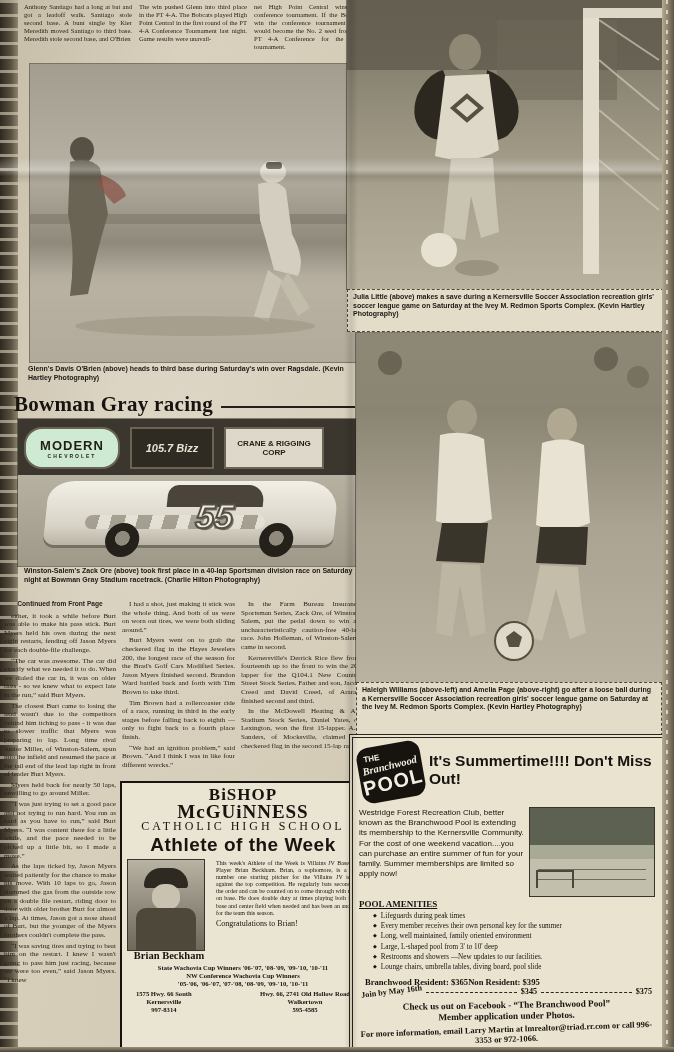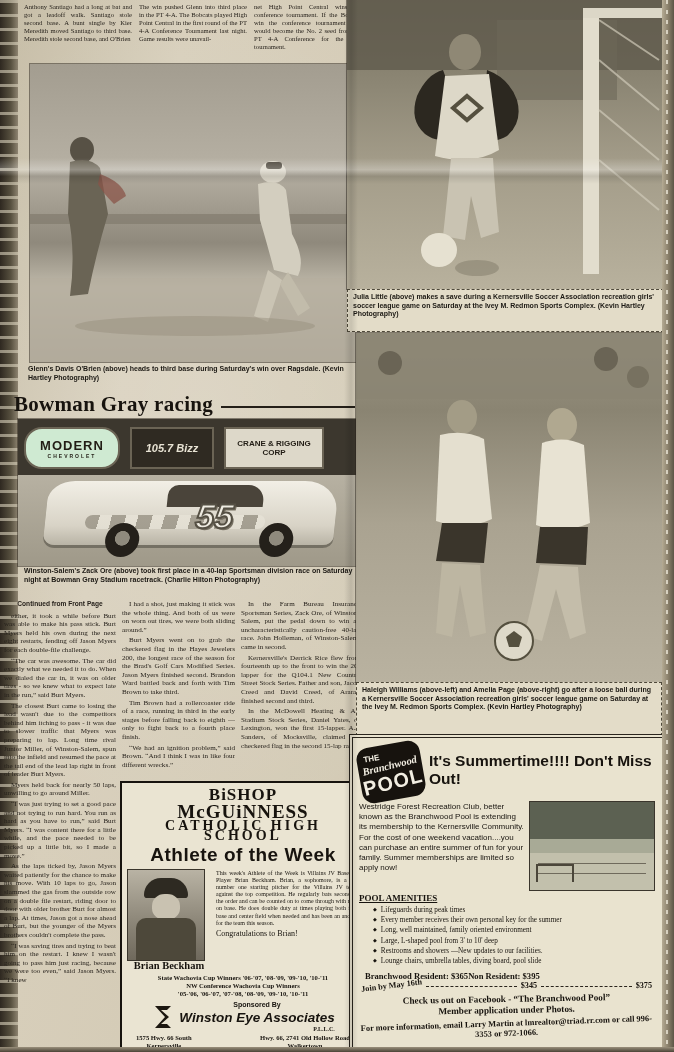--- a/index.html
+++ b/index.html
@@ -63,21 +63,21 @@
   .wheel.w1{left:62px;} .wheel.w2{left:216px;}
 
   .cap-box{position:absolute;background:#e3dcc8;border:1px dashed #4e4839;padding:3px 5px;box-sizing:border-box;}
   .cap-goalie{left:347px;top:289px;width:317px;height:43px;}
   .cap-soccer{left:356px;top:682px;width:306px;height:54px;}
 
   
   .bishop{position:absolute;left:120px;top:781px;width:246px;height:268px;background:#eae4d2;border:2px solid #17130e;box-sizing:border-box;padding:4px 6px;overflow:hidden;font-family:"Liberation Serif",serif;color:#17130e;}
   .b-l1{text-align:center;font-weight:bold;font-size:17px;letter-spacing:1px;line-height:16px;}
   .b-l2{text-align:center;font-weight:bold;font-size:19px;letter-spacing:1px;line-height:18px;}
-  .b-l3{text-align:center;font-size:14px;letter-spacing:3px;line-height:10px;font-weight:bold;}
+  .b-l3{text-align:center;font-size:12px;letter-spacing:3px;line-height:10px;}
   .b-title{text-align:center;font:900 19px "Liberation Sans",sans-serif;letter-spacing:.5px;margin:3px 0 4px;}
   .b-row{display:flex;gap:6px;}
   .b-photo{width:76px;height:90px;flex:0 0 auto;background:linear-gradient(180deg,#b9b3a4,#8e887a 55%,#6f695c);position:relative;box-shadow:0 0 0 1px #3a352c;}
   .b-photo .cp{position:absolute;left:16px;top:8px;width:44px;height:20px;background:#2e2a22;border-radius:22px 22px 4px 4px;}
   .b-photo .fc{position:absolute;left:24px;top:24px;width:28px;height:26px;background:#c9c2b1;border-radius:45%;}
   .b-photo .bd{position:absolute;left:8px;top:48px;width:60px;height:42px;background:#4d4albino3a;background:#4d483a;border-radius:10px 10px 0 0;}
   .b-text{flex:1;font-size:6px;line-height:7.1px;text-align:justify;}
   .b-congrats{font-weight:normal;font-size:8px;margin-top:2px;}
   .b-name{font-weight:bold;font-size:10.5px;text-align:center;width:82px;}
   .b-awards{text-align:center;font-weight:bold;font-size:6.6px;line-height:8px;margin-top:3px;}
@@ -89,21 +89,21 @@
   .b-addr{display:flex;justify-content:space-between;font-weight:bold;font-size:6.6px;line-height:8px;text-align:center;margin-top:2px;padding:0 8px;}
 
   
   .pool{position:absolute;left:352px;top:737px;width:311px;height:311px;background:#e9e3cf;border:1px solid #2a251d;box-shadow:0 0 0 2px #e9e3cf,0 0 0 3px #2a251d;box-sizing:border-box;padding:4px 8px 4px 6px;overflow:hidden;color:#17130e;}
   .p-head{display:flex;align-items:flex-start;gap:6px;}
   .p-logo{width:64px;height:56px;flex:0 0 auto;background:#17130e;border-radius:12px;transform:rotate(-10deg);color:#f2eee2;display:flex;flex-direction:column;align-items:center;justify-content:center;line-height:1;margin-top:2px;}
   .p-logo .lt{font:bold 8px "Liberation Sans",sans-serif;align-self:flex-start;margin-left:7px;}
   .p-logo .ln{font:italic bold 10.5px "Liberation Serif",serif;transform:rotate(-4deg);}
   .p-logo .lp{font:900 20px "Liberation Sans",sans-serif;letter-spacing:1px;transform:rotate(-4deg);}
   .p-headline{font:bold 15.5px "Liberation Sans",sans-serif;margin-top:10px;}
-  .p-bodyrow{display:flex;gap:6px;margin-top:2px;}
+  .p-bodyrow{display:flex;gap:6px;margin-top:8px;}
   .p-body{flex:1;font:8px/10.2px "Liberation Sans",sans-serif;}
   .p-img{width:124px;height:88px;flex:0 0 auto;background:linear-gradient(180deg,#5c6152 0 42%,#a8aa96 42% 58%,#c2c0ac 58% 100%);position:relative;box-shadow:0 0 0 1px #3a352c;}
   .p-img .lane{position:absolute;left:8px;right:8px;height:1px;background:#6f6a5c;}
   .p-img .rail{position:absolute;left:6px;bottom:8px;width:34px;height:16px;border:2px solid #4b463a;border-bottom:none;}
   .p-amtitle{font:bold 9px "Liberation Serif",serif;text-decoration:underline;margin-top:3px;}
   .p-list{margin:2px 0 0 14px;padding:0;list-style:none;font:7.2px/9.2px "Liberation Serif",serif;}
   .p-list li::before{content:"◆";font-size:5px;margin-right:4px;vertical-align:1px;}
   .p-prices{display:flex;font-weight:bold;font-size:8.6px;margin-top:5px;padding:0 6px;}
   .p-prices2{display:flex;align-items:flex-end;font-weight:bold;font-size:8.2px;padding:0 2px;}
   .p-join{transform:rotate(-7deg);white-space:nowrap;}
@@ -246,30 +246,20 @@
         <div class="b-name">Brian Beckham</div>
       </div>
       <div>
         <div class="b-text">This week's Athlete of the Week is Villains JV Baseball Player Brian Beckham. Brian, a sophomore, is a top number one starting pitcher for the Villains JV team against the top competition. He regularly bats second in the order and can be counted on to come through with men on base. He does double duty at times playing both first base and center field when needed and has been an anchor for the team this season.</div>
         <div class="b-congrats">Congratulations to Brian!</div>
       </div>
     </div>
     <div class="b-awards">State Wachovia Cup Winners '06-'07, '08-'09, '09-'10, '10-'11</div>
     <div class="b-awards" style="margin-top:0">NW Conference Wachovia Cup Winners</div>
     <div class="b-awards" style="margin-top:0">'05-'06, '06-'07, '07-'08, '08-'09, '09-'10, '10-'11</div>
-    <div class="b-sprow">
-      <svg class="b-slogo" viewBox="0 0 22 26">
-        <path d="M20 2 L4 2 L14 13 L4 24 L20 24 L16 20 L10 20 L18 13 L10 6 L16 6 Z" fill="#1c1710"></path>
-      </svg>
-      <div>
-        <div class="b-spby">Sponsored By</div>
-        <span class="b-spname">Winston Eye Associates</span>
-        <div class="b-pllc">P.L.L.C.</div>
-      </div>
-    </div>
     <div class="b-addr">
       <div>
         <div>1575 Hwy. 66 South</div>
         <div>Kernersville</div>
         <div>997-8314</div>
       </div>
       <div>
         <div>Hwy. 66, 2741 Old Hollow Road</div>
         <div>Walkertown</div>
         <div>595-4585</div>

